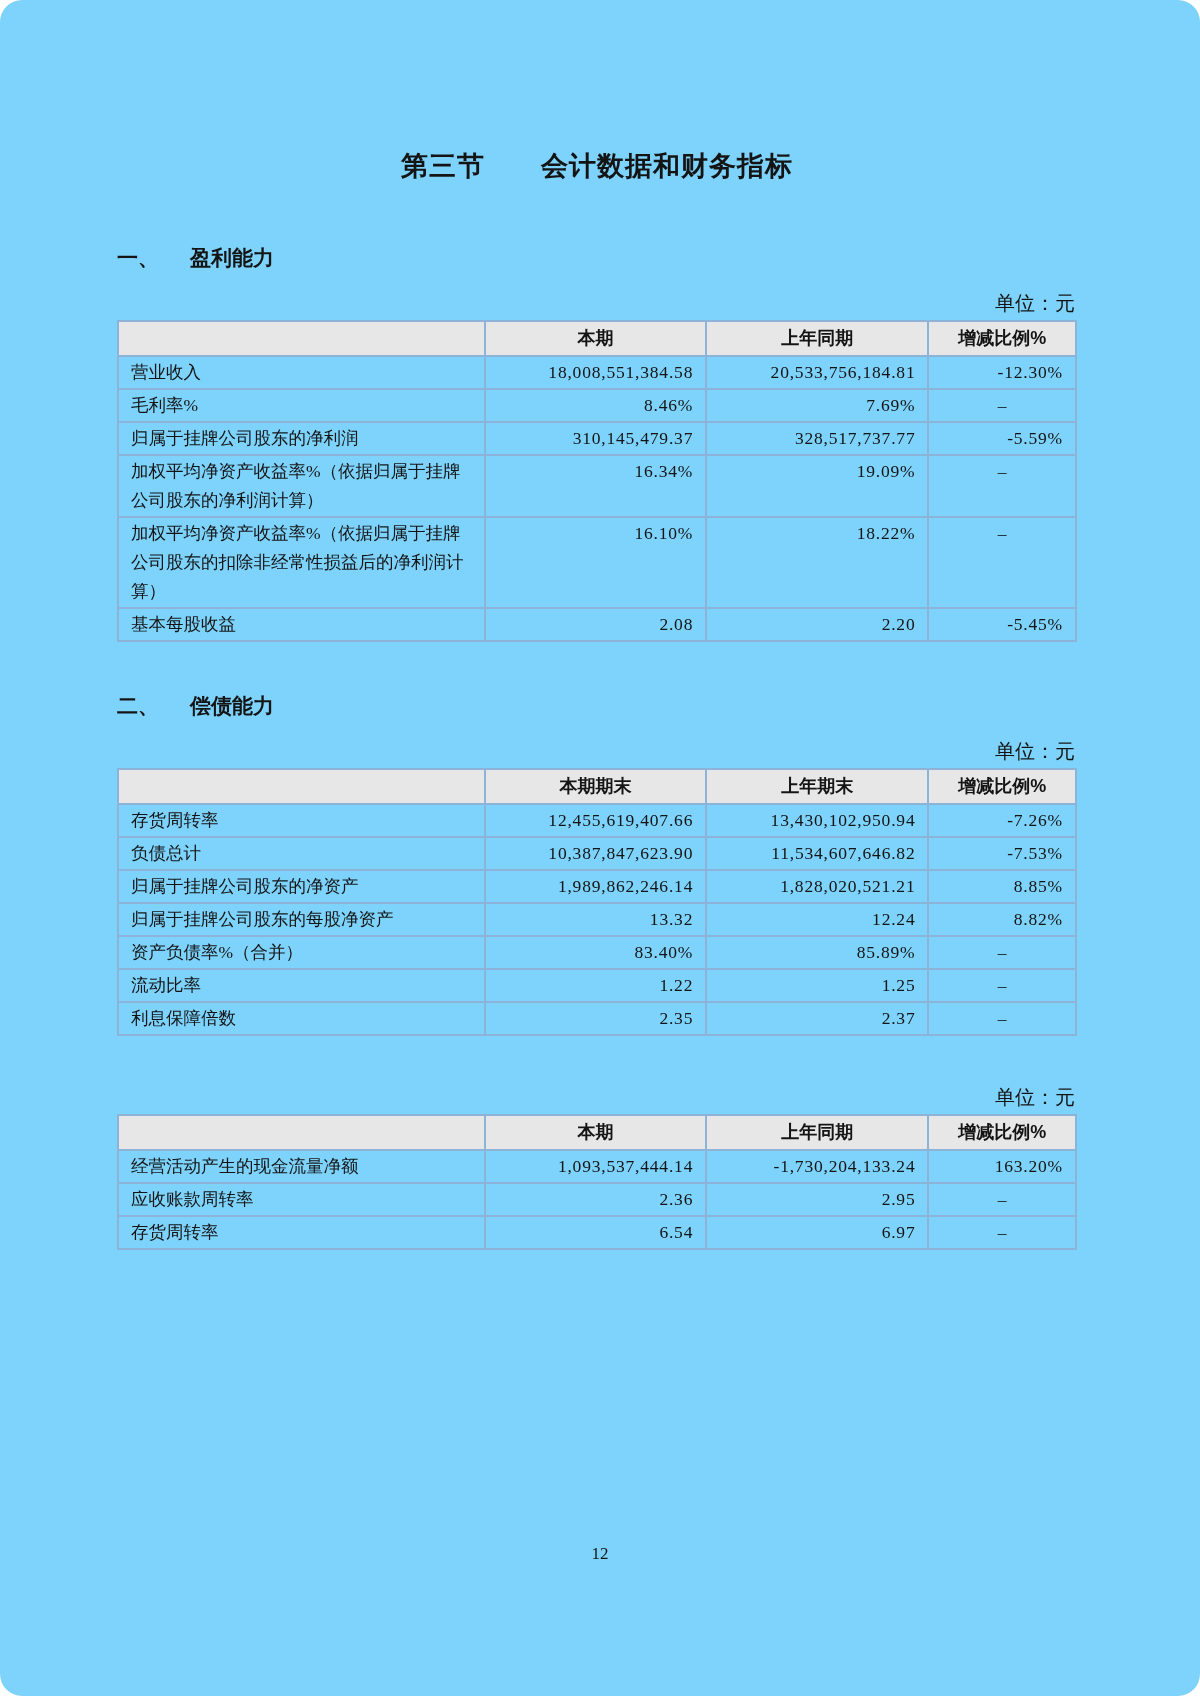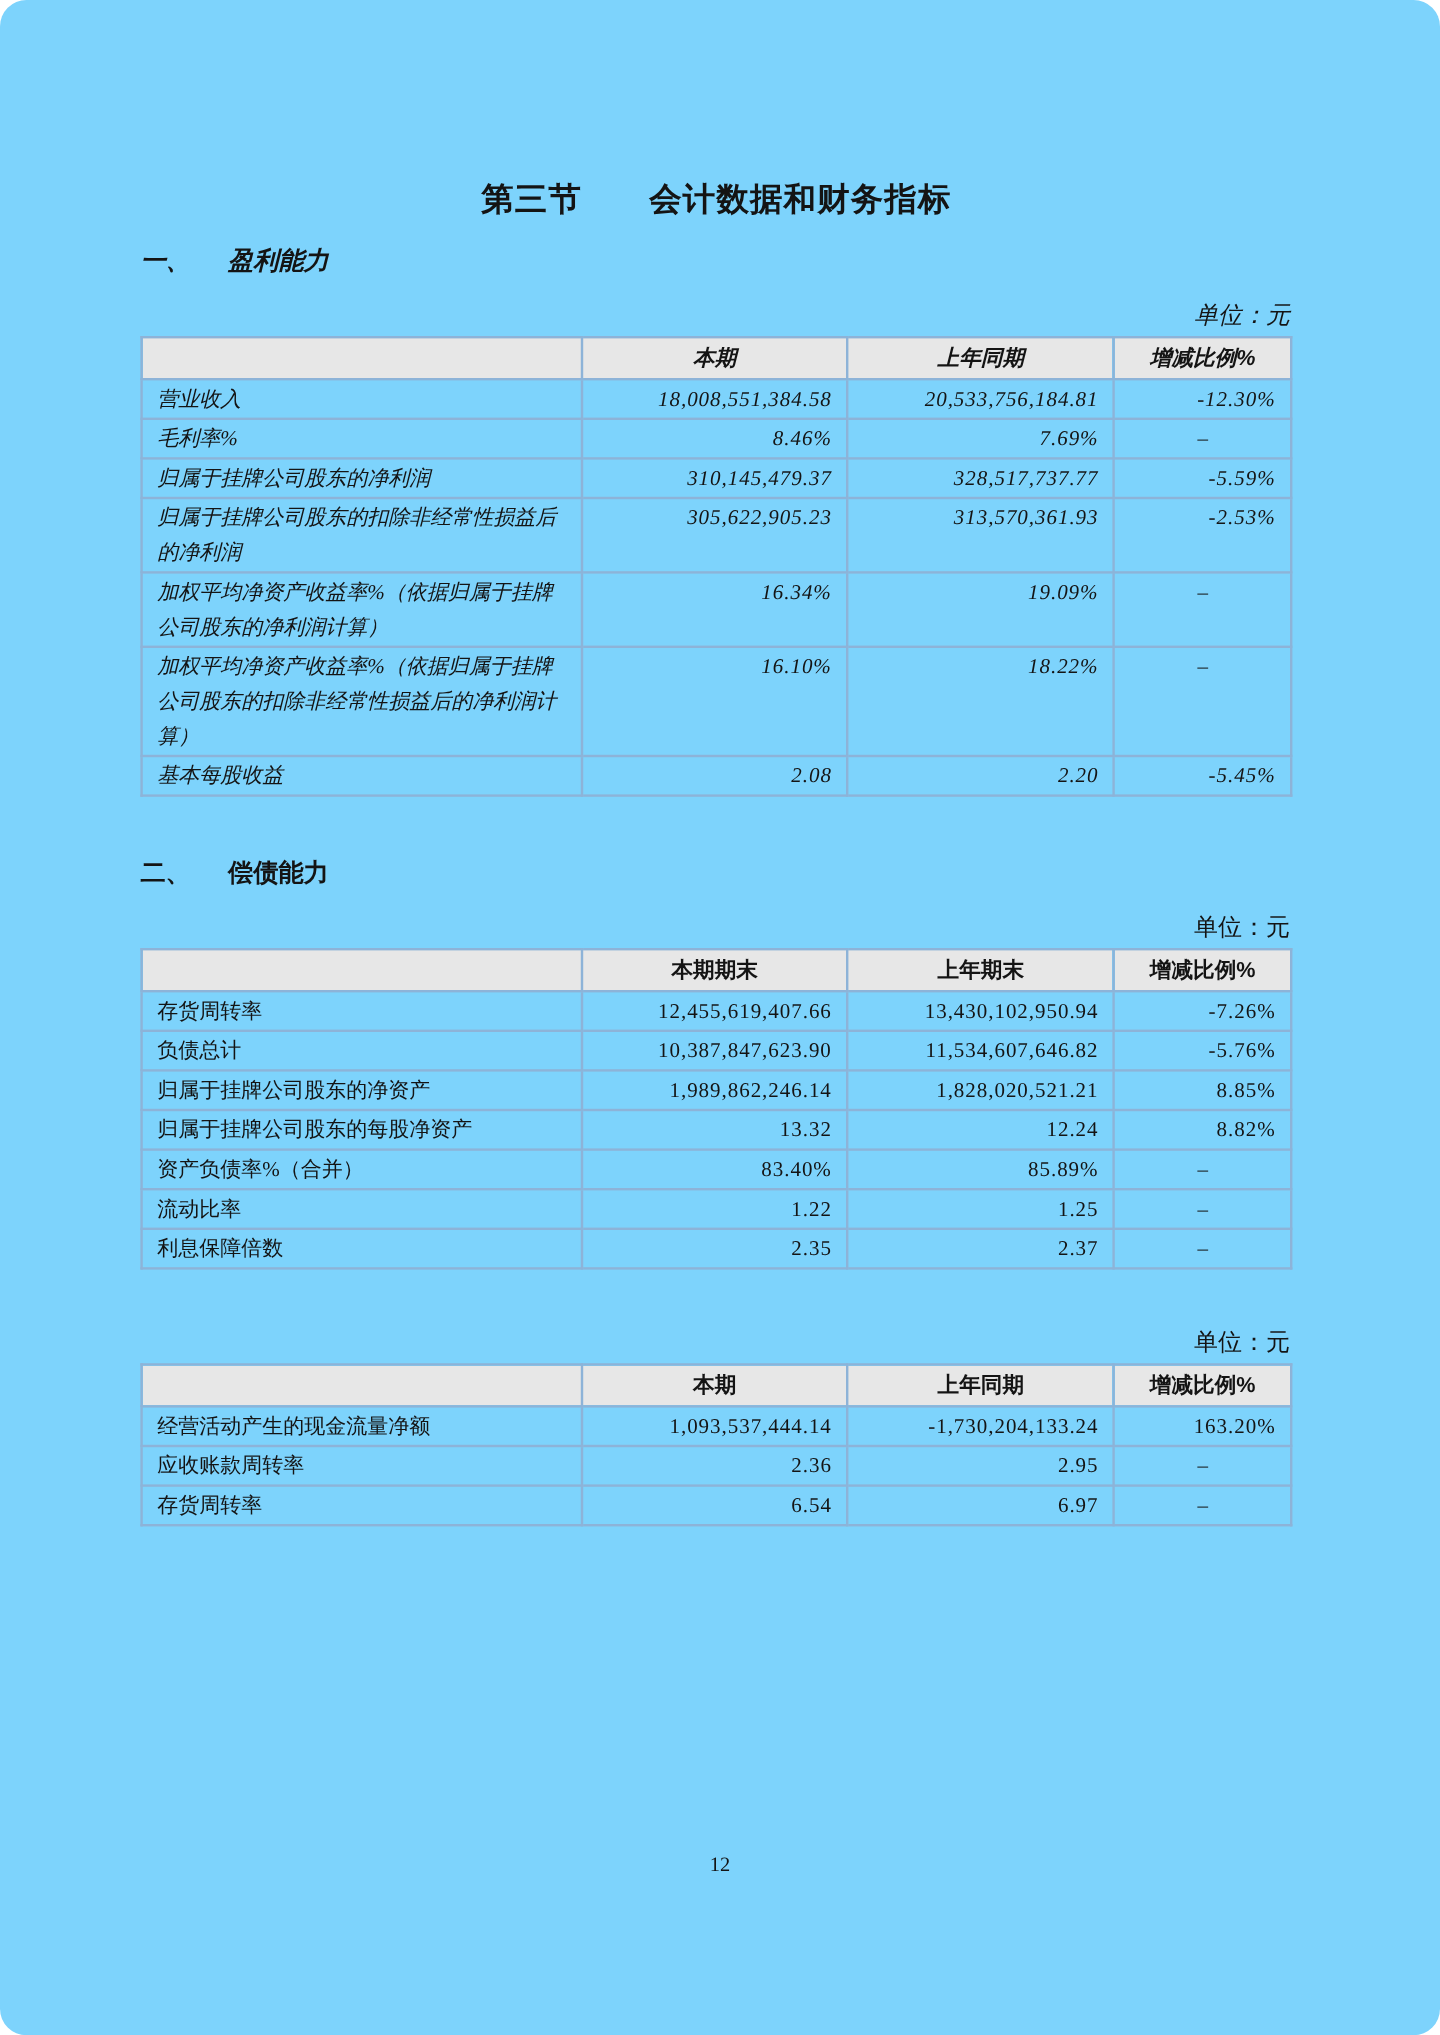--- a/index.html
+++ b/index.html
@@ -23,21 +23,21 @@
   }
   .doc-title {
     text-align: center;
     font-family: "Liberation Sans", "DejaVu Sans", sans-serif;
     font-weight: bold;
     font-size: 27px;
     letter-spacing: 1px;
     white-space: pre;
   }
   .section { margin-top: 50px; }
-  .section.first { margin-top: 20px; font-style: italic; }
+  .section.first { margin-top: 60px; }
   .section-heading {
     font-family: "Liberation Sans", "DejaVu Sans", sans-serif;
     font-weight: bold;
     font-size: 21px;
     line-height: 28px;
   }
   .section-heading .idx {
     display: inline-block;
     min-width: 73px;
   }
@@ -131,26 +131,20 @@
             <td class="num">7.69%</td>
             <td class="num dash">–</td>
           </tr>
           <tr>
             <td class="label">归属于挂牌公司股东的净利润</td>
             <td class="num">310,145,479.37</td>
             <td class="num">328,517,737.77</td>
             <td class="num">-5.59%</td>
           </tr>
           <tr>
-            <td class="label">归属于挂牌公司股东的扣除非经常性损益后的净利润</td>
-            <td class="num">305,622,905.23</td>
-            <td class="num">313,570,361.93</td>
-            <td class="num">-2.53%</td>
-          </tr>
-          <tr>
             <td class="label">加权平均净资产收益率%（依据归属于挂牌公司股东的净利润计算）</td>
             <td class="num">16.34%</td>
             <td class="num">19.09%</td>
             <td class="num dash">–</td>
           </tr>
           <tr>
             <td class="label">加权平均净资产收益率%（依据归属于挂牌公司股东的扣除非经常性损益后的净利润计算）</td>
             <td class="num">16.10%</td>
             <td class="num">18.22%</td>
             <td class="num dash">–</td>
@@ -189,21 +183,21 @@
           <tr>
             <td class="label">存货周转率</td>
             <td class="num">12,455,619,407.66</td>
             <td class="num">13,430,102,950.94</td>
             <td class="num">-7.26%</td>
           </tr>
           <tr>
             <td class="label">负债总计</td>
             <td class="num">10,387,847,623.90</td>
             <td class="num">11,534,607,646.82</td>
-            <td class="num">-5.76%</td>
+            <td class="num">-7.53%</td>
           </tr>
           <tr>
             <td class="label">归属于挂牌公司股东的净资产</td>
             <td class="num">1,989,862,246.14</td>
             <td class="num">1,828,020,521.21</td>
             <td class="num">8.85%</td>
           </tr>
           <tr>
             <td class="label">归属于挂牌公司股东的每股净资产</td>
             <td class="num">13.32</td>

